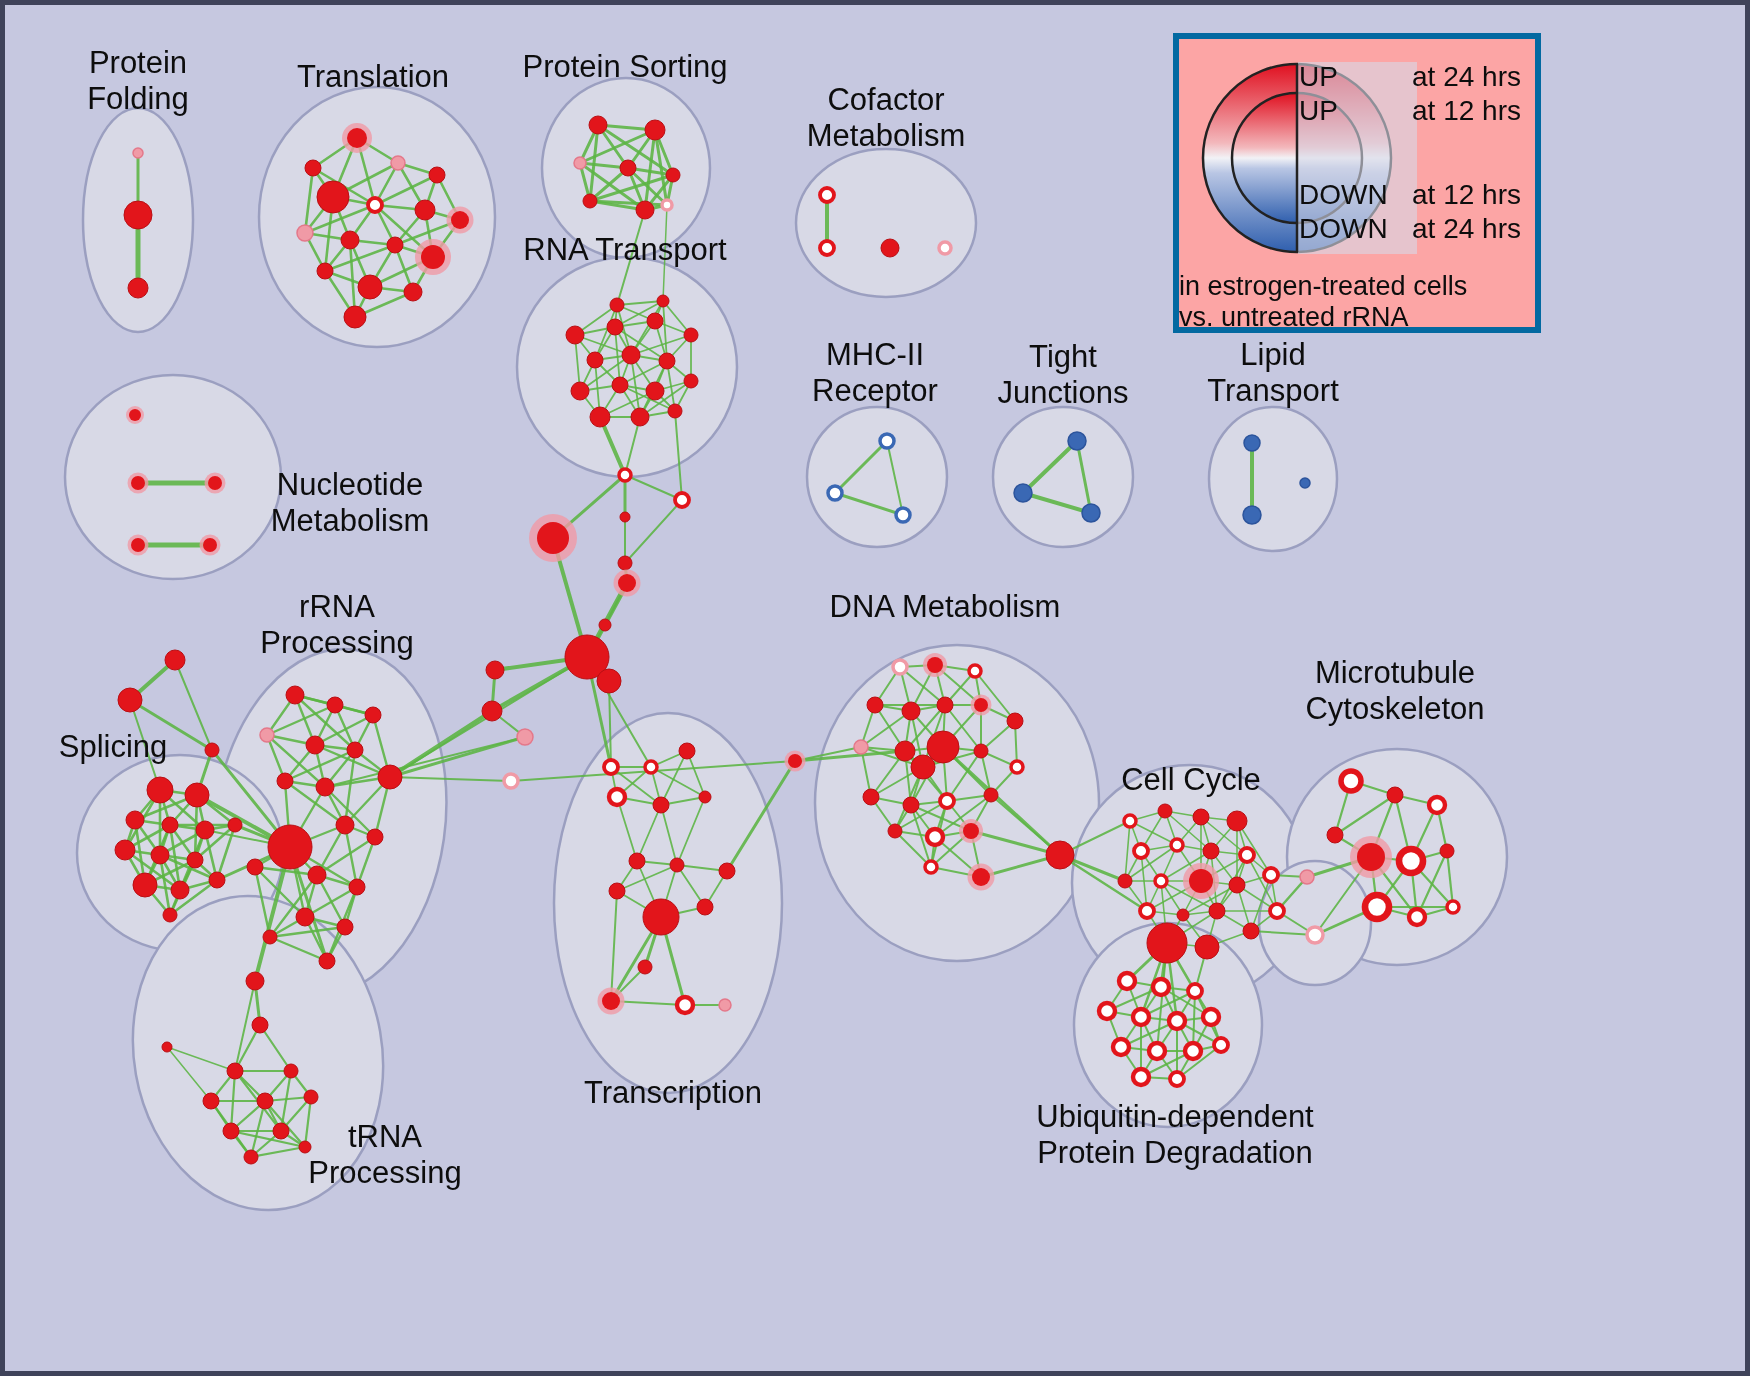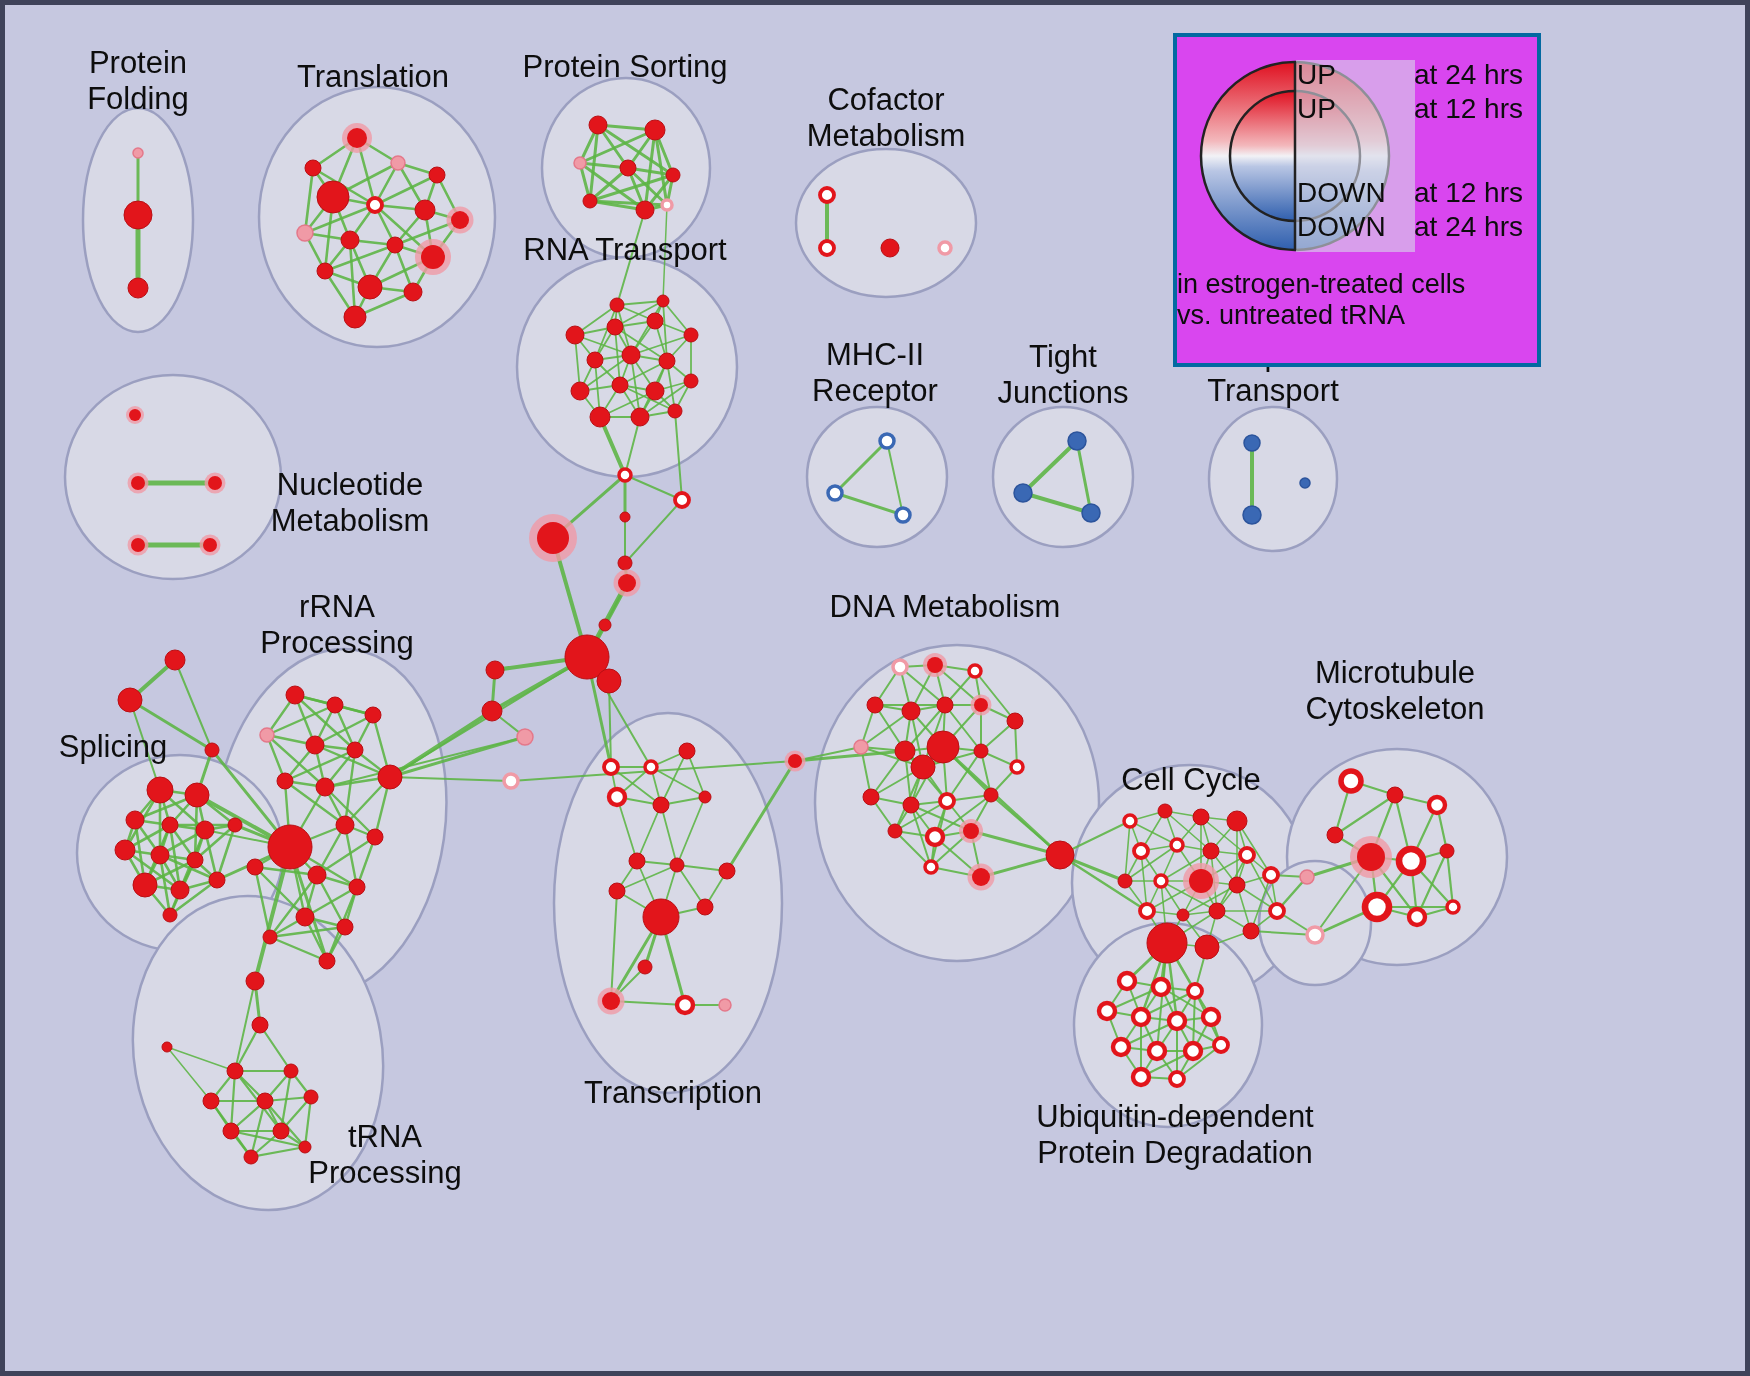--- a/index.html
+++ b/index.html
@@ -1,21 +1,21 @@
 <!DOCTYPE html>
 <html><head>
 <meta charset="utf-8">
 <style>
   html,body{margin:0;padding:0}
   body{background:#ffffff;font-family:"Liberation Sans",sans-serif}
   #canvas{position:relative;width:1750px;height:1376px;background:#c6c8e0;border:5px solid #3f435a;box-sizing:border-box;overflow:hidden}
   #net{position:absolute;left:0;top:0}
   .cluster{fill:#d8d9e6;stroke:#9b9fc0;stroke-width:2.5}
   .cluster-label{font-size:31px;fill:#0d0d0d;text-anchor:middle;font-family:"Liberation Sans",sans-serif}
-  .legend{position:absolute;left:1168px;top:28px;width:368px;height:334px;background:#d946ef;border:4px solid #0369a1;box-sizing:border-box}
+  .legend{position:absolute;left:1168px;top:28px;width:368px;height:300px;background:#fca5a5;border:6px solid #0369a1;box-sizing:border-box}
   .legend-dial{position:absolute;left:6px;top:6px}
   .lrow{position:absolute;left:120px;right:14px;display:flex;justify-content:space-between;font-size:28px;color:#0d0d0d}
   .lrow .ldir{font-weight:400}
   .lcap{position:absolute;top:232px;left:0;width:100%;font-size:27px;line-height:31px;color:#0d0d0d}
 </style>
 </head>
 <body>
 
 <div id="canvas">
 
@@ -879,17 +879,17 @@
     <div class="lrow" style="top:140px">
       <span class="ldir">DOWN</span>
       <span class="ltime">at 12 hrs</span>
     </div>
     <div class="lrow" style="top:174px">
       <span class="ldir">DOWN</span>
       <span class="ltime">at 24 hrs</span>
     </div>
     <div class="lcap">
       <span>in estrogen-treated cells</span><br>
-      <span>vs. untreated tRNA</span>
+      <span>vs. untreated rRNA</span>
     </div>
   </div>
 
 </div>
 
 </body></html>

